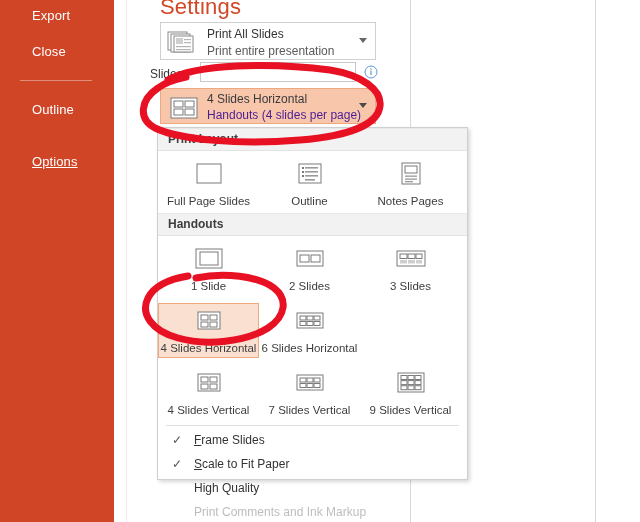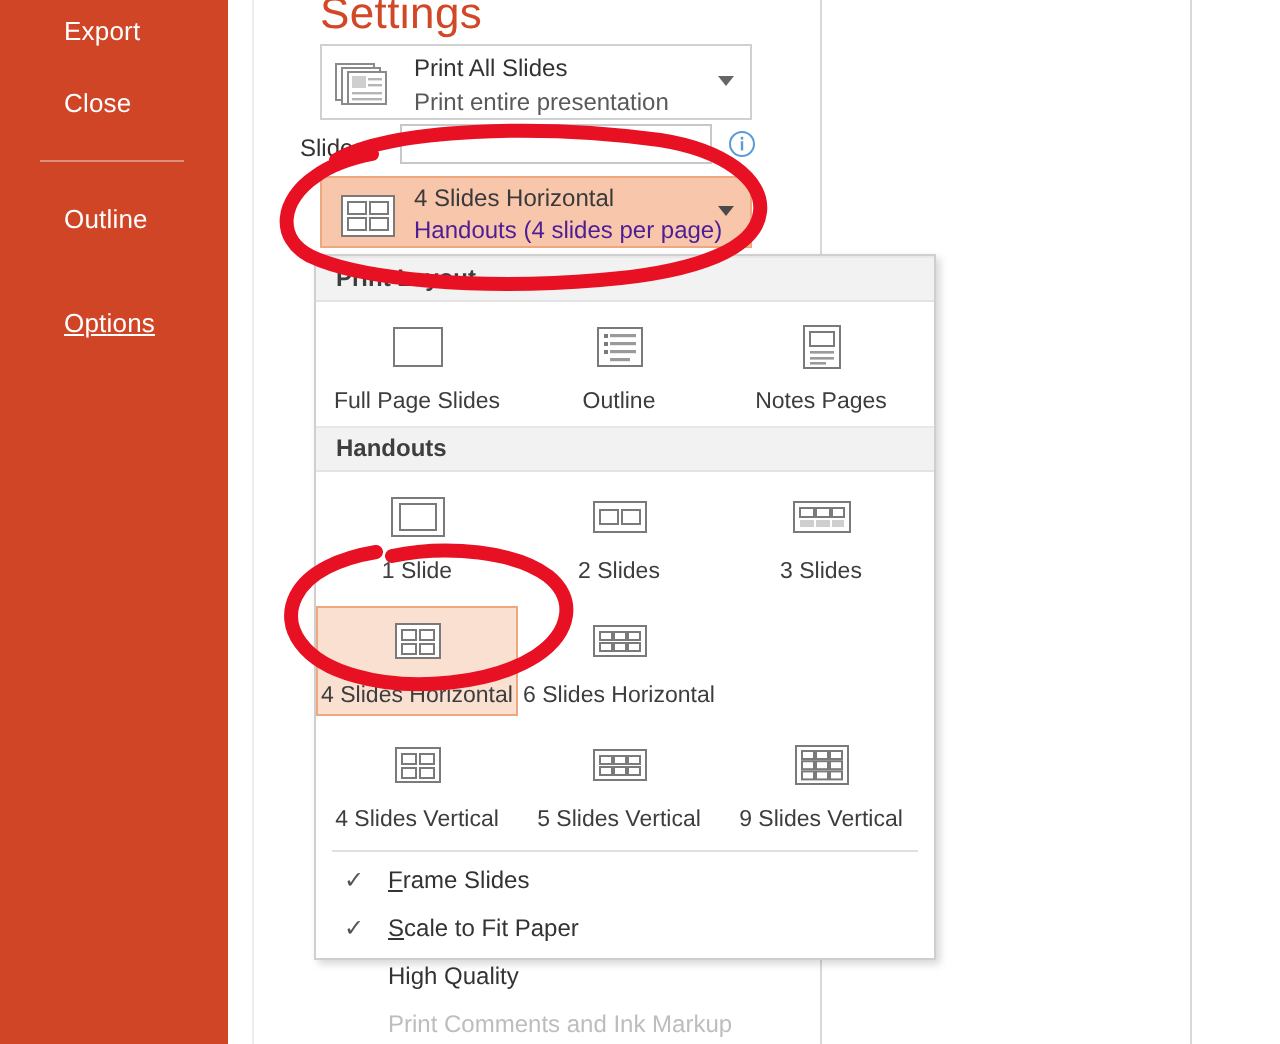--- a/index.html
+++ b/index.html
@@ -426,21 +426,21 @@
         <svg width="34" height="26" viewBox="0 0 34 26">
           <rect x="4" y="5" width="26" height="15" fill="#ffffff" stroke="#7a7a7a" stroke-width="1"></rect>
           <rect x="7" y="8" width="6" height="4" fill="#ffffff" stroke="#7a7a7a" stroke-width="1"></rect>
           <rect x="14" y="8" width="6" height="4" fill="#ffffff" stroke="#7a7a7a" stroke-width="1"></rect>
           <rect x="21" y="8" width="6" height="4" fill="#ffffff" stroke="#7a7a7a" stroke-width="1"></rect>
           <rect x="7" y="13.5" width="6" height="4" fill="#ffffff" stroke="#7a7a7a" stroke-width="1"></rect>
           <rect x="14" y="13.5" width="6" height="4" fill="#ffffff" stroke="#7a7a7a" stroke-width="1"></rect>
           <rect x="21" y="13.5" width="6" height="4" fill="#ffffff" stroke="#7a7a7a" stroke-width="1"></rect>
         </svg>
       </div>
-      <div class="tile-label">5 Slides Vertical</div>
+      <div class="tile-label">7 Slides Vertical</div>
     </div>
     <div class="tile">
       <div class="tile-icon">
         <svg width="34" height="26" viewBox="0 0 34 26">
           <rect x="4" y="3" width="26" height="19" fill="#ffffff" stroke="#7a7a7a" stroke-width="1"></rect>
           <rect x="7" y="5.5" width="6" height="4" fill="#ffffff" stroke="#7a7a7a" stroke-width="1"></rect>
           <rect x="14" y="5.5" width="6" height="4" fill="#ffffff" stroke="#7a7a7a" stroke-width="1"></rect>
           <rect x="21" y="5.5" width="6" height="4" fill="#ffffff" stroke="#7a7a7a" stroke-width="1"></rect>
           <rect x="7" y="10.6" width="6" height="4" fill="#ffffff" stroke="#7a7a7a" stroke-width="1"></rect>
           <rect x="14" y="10.6" width="6" height="4" fill="#ffffff" stroke="#7a7a7a" stroke-width="1"></rect>

